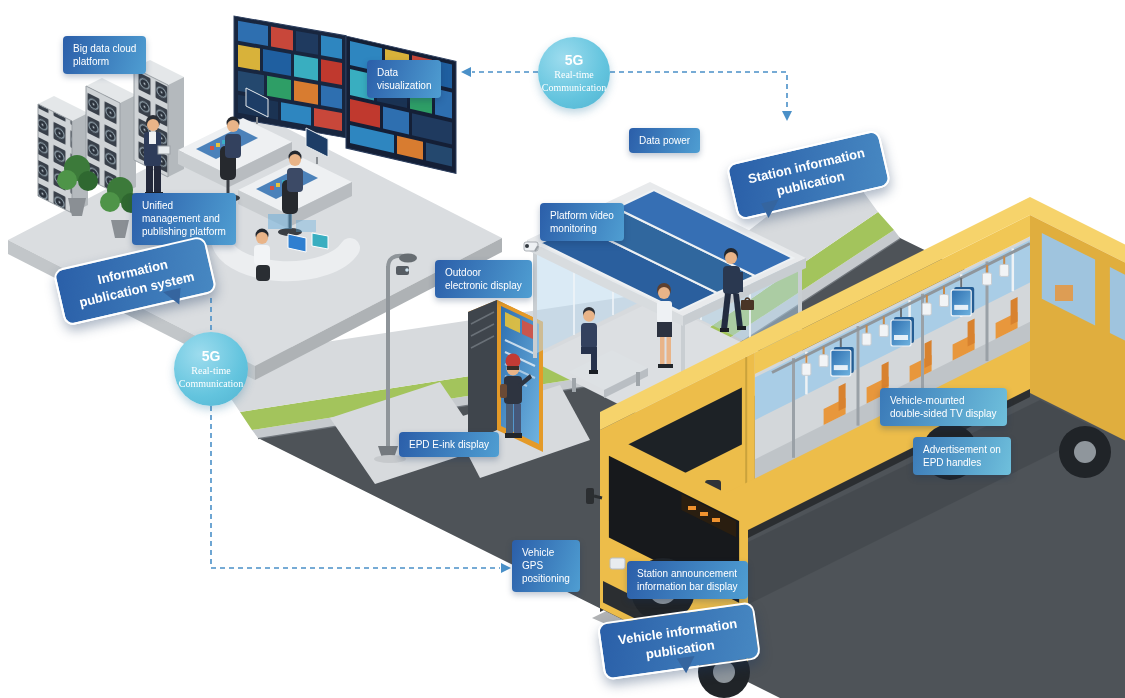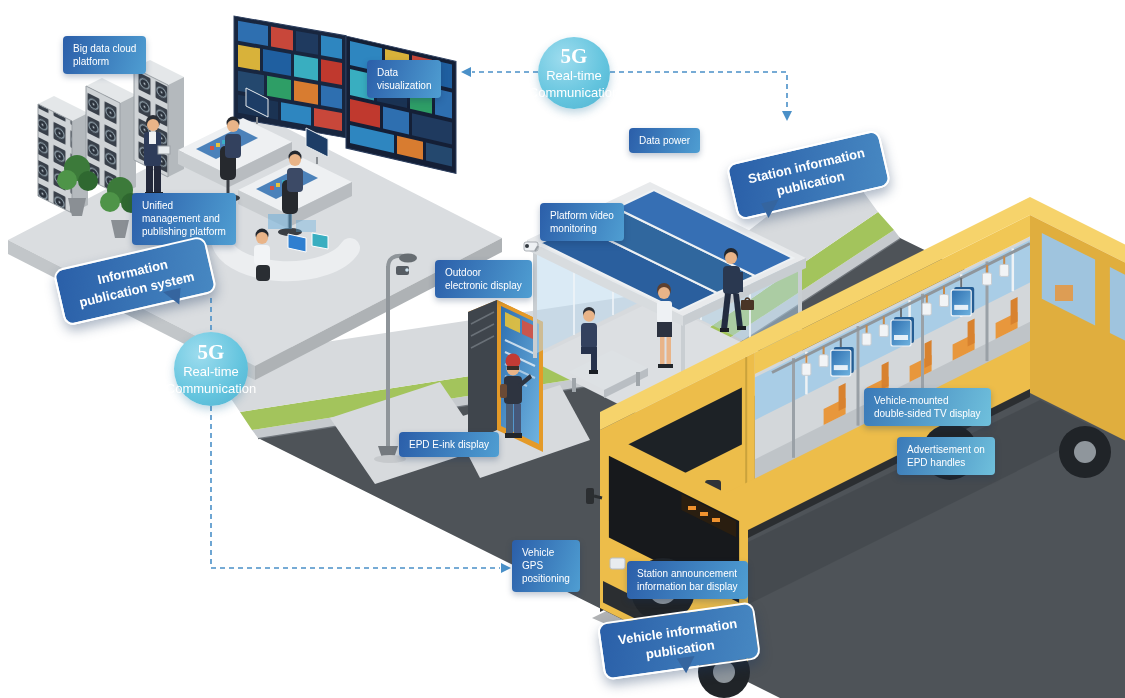--- a/index.html
+++ b/index.html
@@ -3,39 +3,39 @@
 <meta charset="utf-8">
 <style>
   html,body{margin:0;padding:0;background:#fff;}
   .stage{position:relative;width:1125px;height:698px;background:#ffffff;overflow:hidden;
          font-family:"Liberation Sans",sans-serif;}
   svg.scene{position:absolute;left:0;top:0;}
   
   .label-box{position:absolute;background:linear-gradient(108deg,#2b5ea9 0%,#4f9ed2 100%);
     color:#fff;border-radius:4px;padding:6px 10px;font-size:10px;line-height:1.32;
     box-shadow:0 3px 6px rgba(20,50,90,.28);}
-  .label-box.cyan{background:linear-gradient(108deg,#3a79b8 0%,#6fc0dc 100%);}
+  .label-box.cyan{background:linear-gradient(108deg,#3a79b8 0%,#6fc0dc 100%);margin-left:16px;}
   .label-box .ln{display:block;white-space:nowrap;}
   
   .bubble{position:absolute;background:linear-gradient(105deg,#2a5fa8 0%,#4788c2 100%);
     border:2px solid #fff;border-radius:10px;color:#fff;padding:9px 17px;font-size:13px;
     font-weight:700;text-align:center;line-height:1.4;box-shadow:0 6px 12px rgba(25,55,95,.35);}
   .bubble .ln{display:block;white-space:nowrap;}
   .bubble::after{content:"";position:absolute;bottom:-15px;border:9px solid transparent;
     border-top:16px solid #35659f;}
   .bubble.tail-left::after{left:20px;transform:skewX(-18deg);}
   .bubble.tail-right::after{right:30px;transform:skewX(14deg);}
   .bubble.tail-center::after{left:46%;transform:skewX(-6deg);}
   
   .g5{position:absolute;border-radius:50%;color:#fff;display:flex;flex-direction:column;
     align-items:center;justify-content:center;text-align:center;
     background:radial-gradient(circle at 35% 30%,#9ddcee 0%,#63c4de 60%,#4fb2d0 100%);
     box-shadow:0 4px 8px rgba(40,120,160,.3);}
-  .g5-title{font-size:21px;font-weight:700;line-height:1.15;font-family:Liberation Serif, serif;}
-  .g5-sub{font-size:13px;line-height:1.3;}
+  .g5-title{font-size:14px;font-weight:700;line-height:1.15;}
+  .g5-sub{font-size:10px;line-height:1.3;font-family:Liberation Serif, serif;}
 </style>
 </head>
 <body>
 
 <div class="stage">
 
 <svg class="scene" width="1125" height="698" viewBox="0 0 1125 698">
   <defs>
     <pattern id="fans" width="17" height="23" patternUnits="userSpaceOnUse" patternTransform="skewY(26.57)">
       <rect width="17" height="23" fill="#cfd3d6"></rect>

